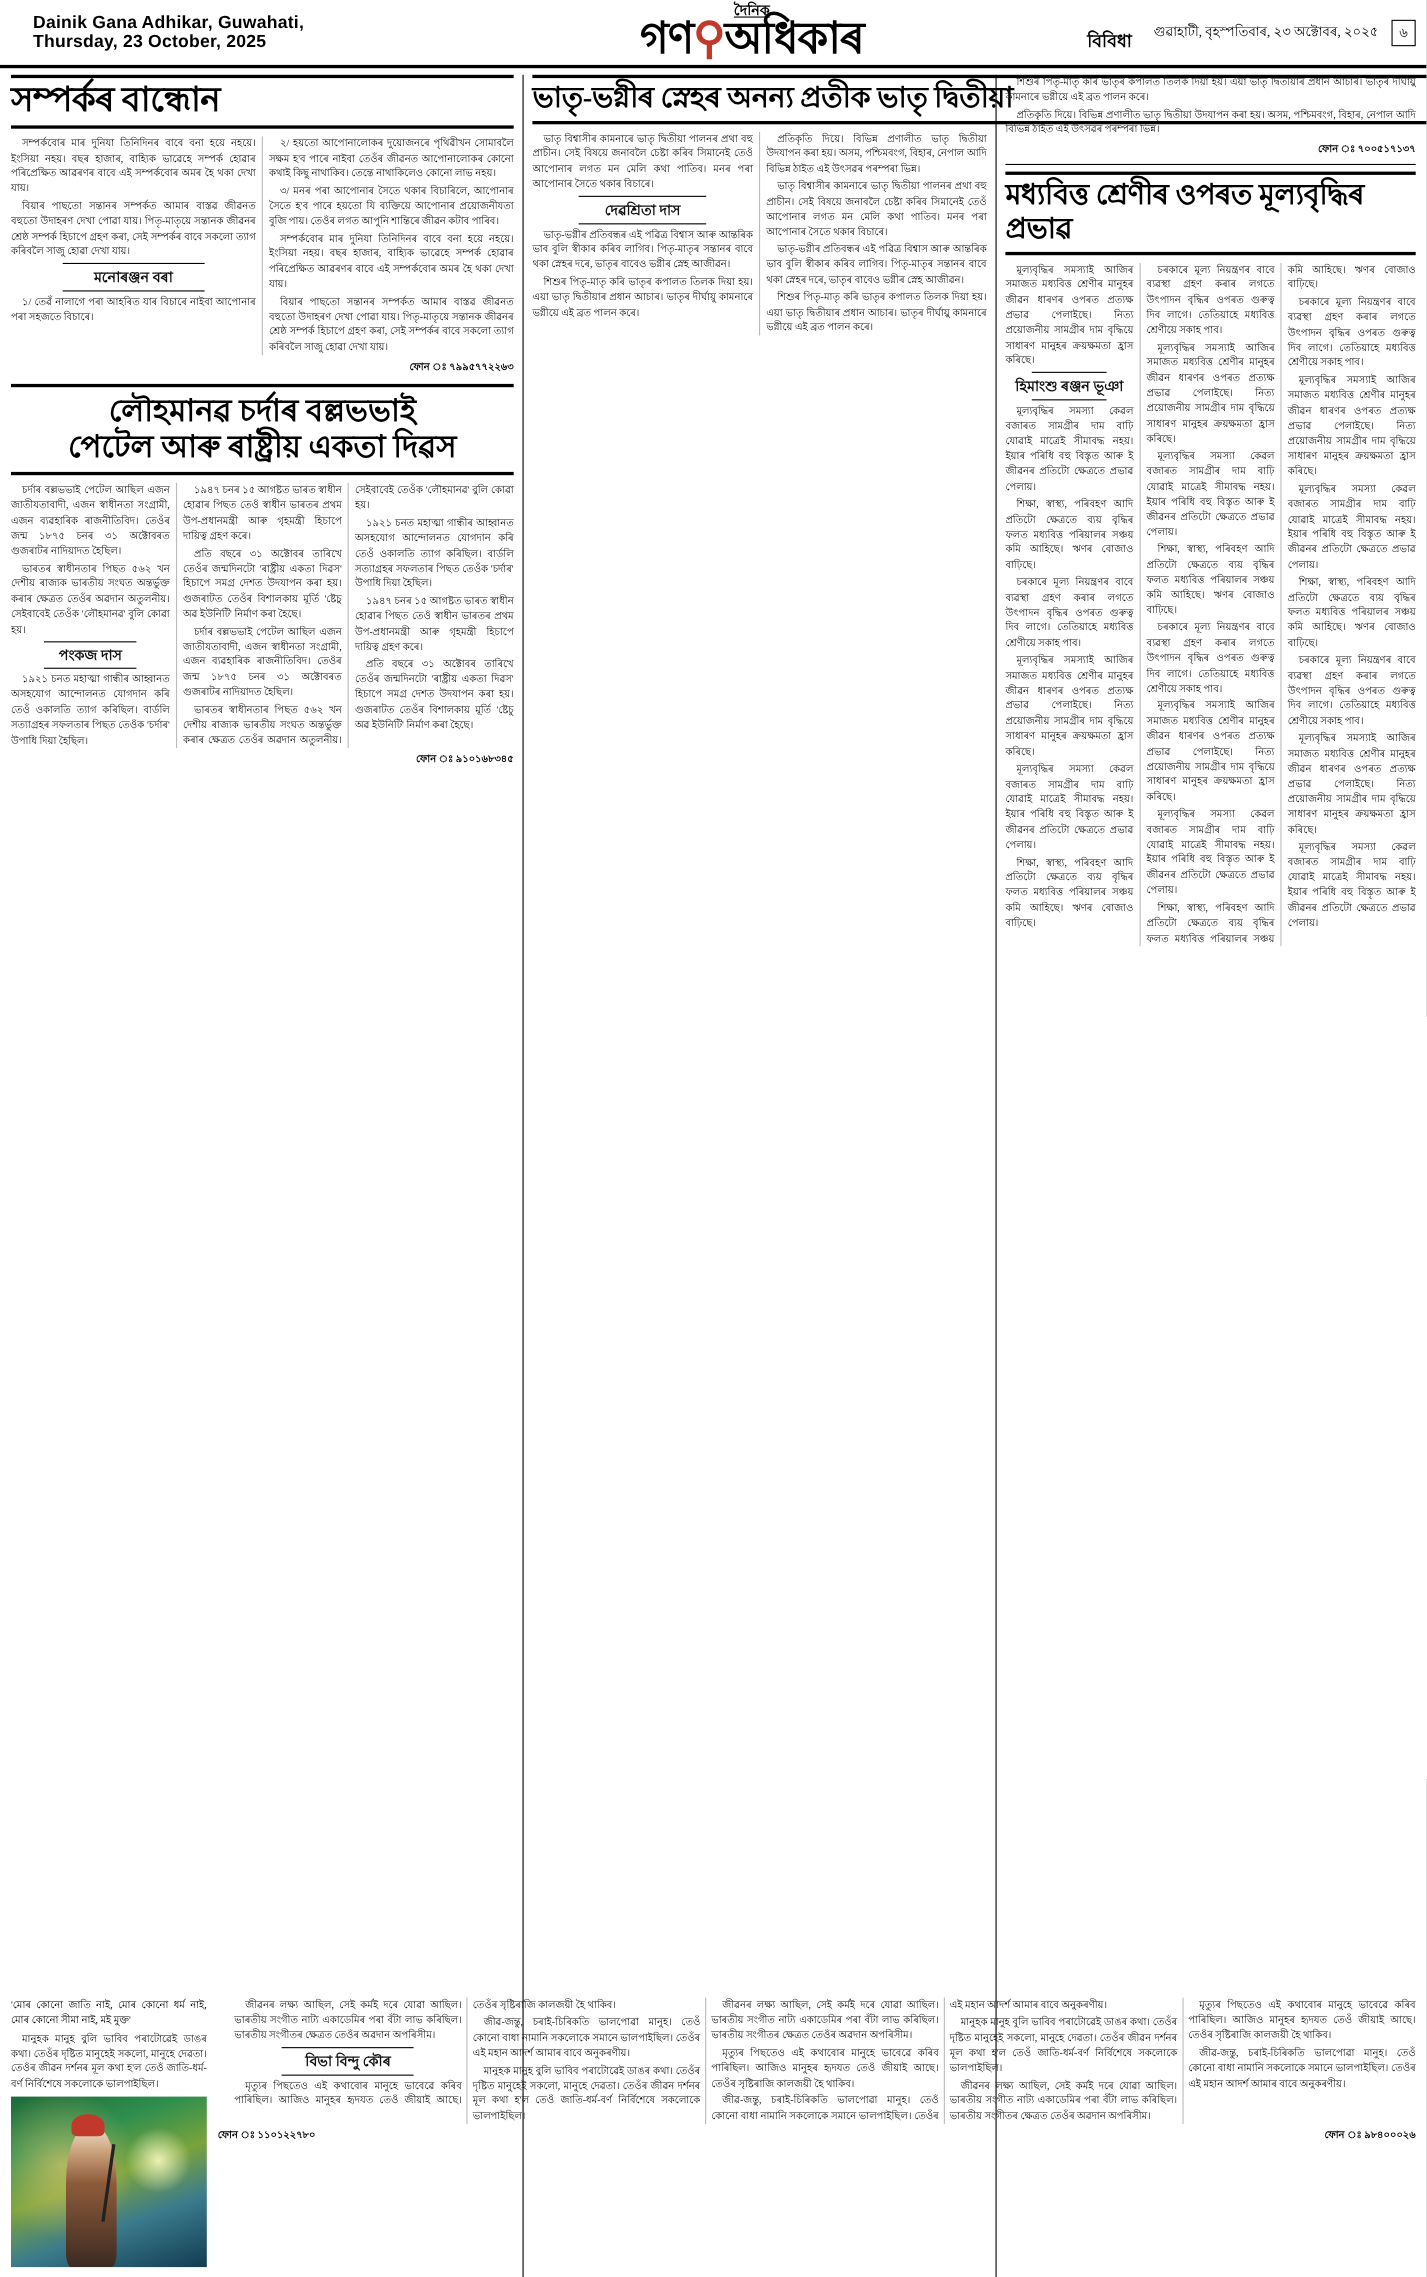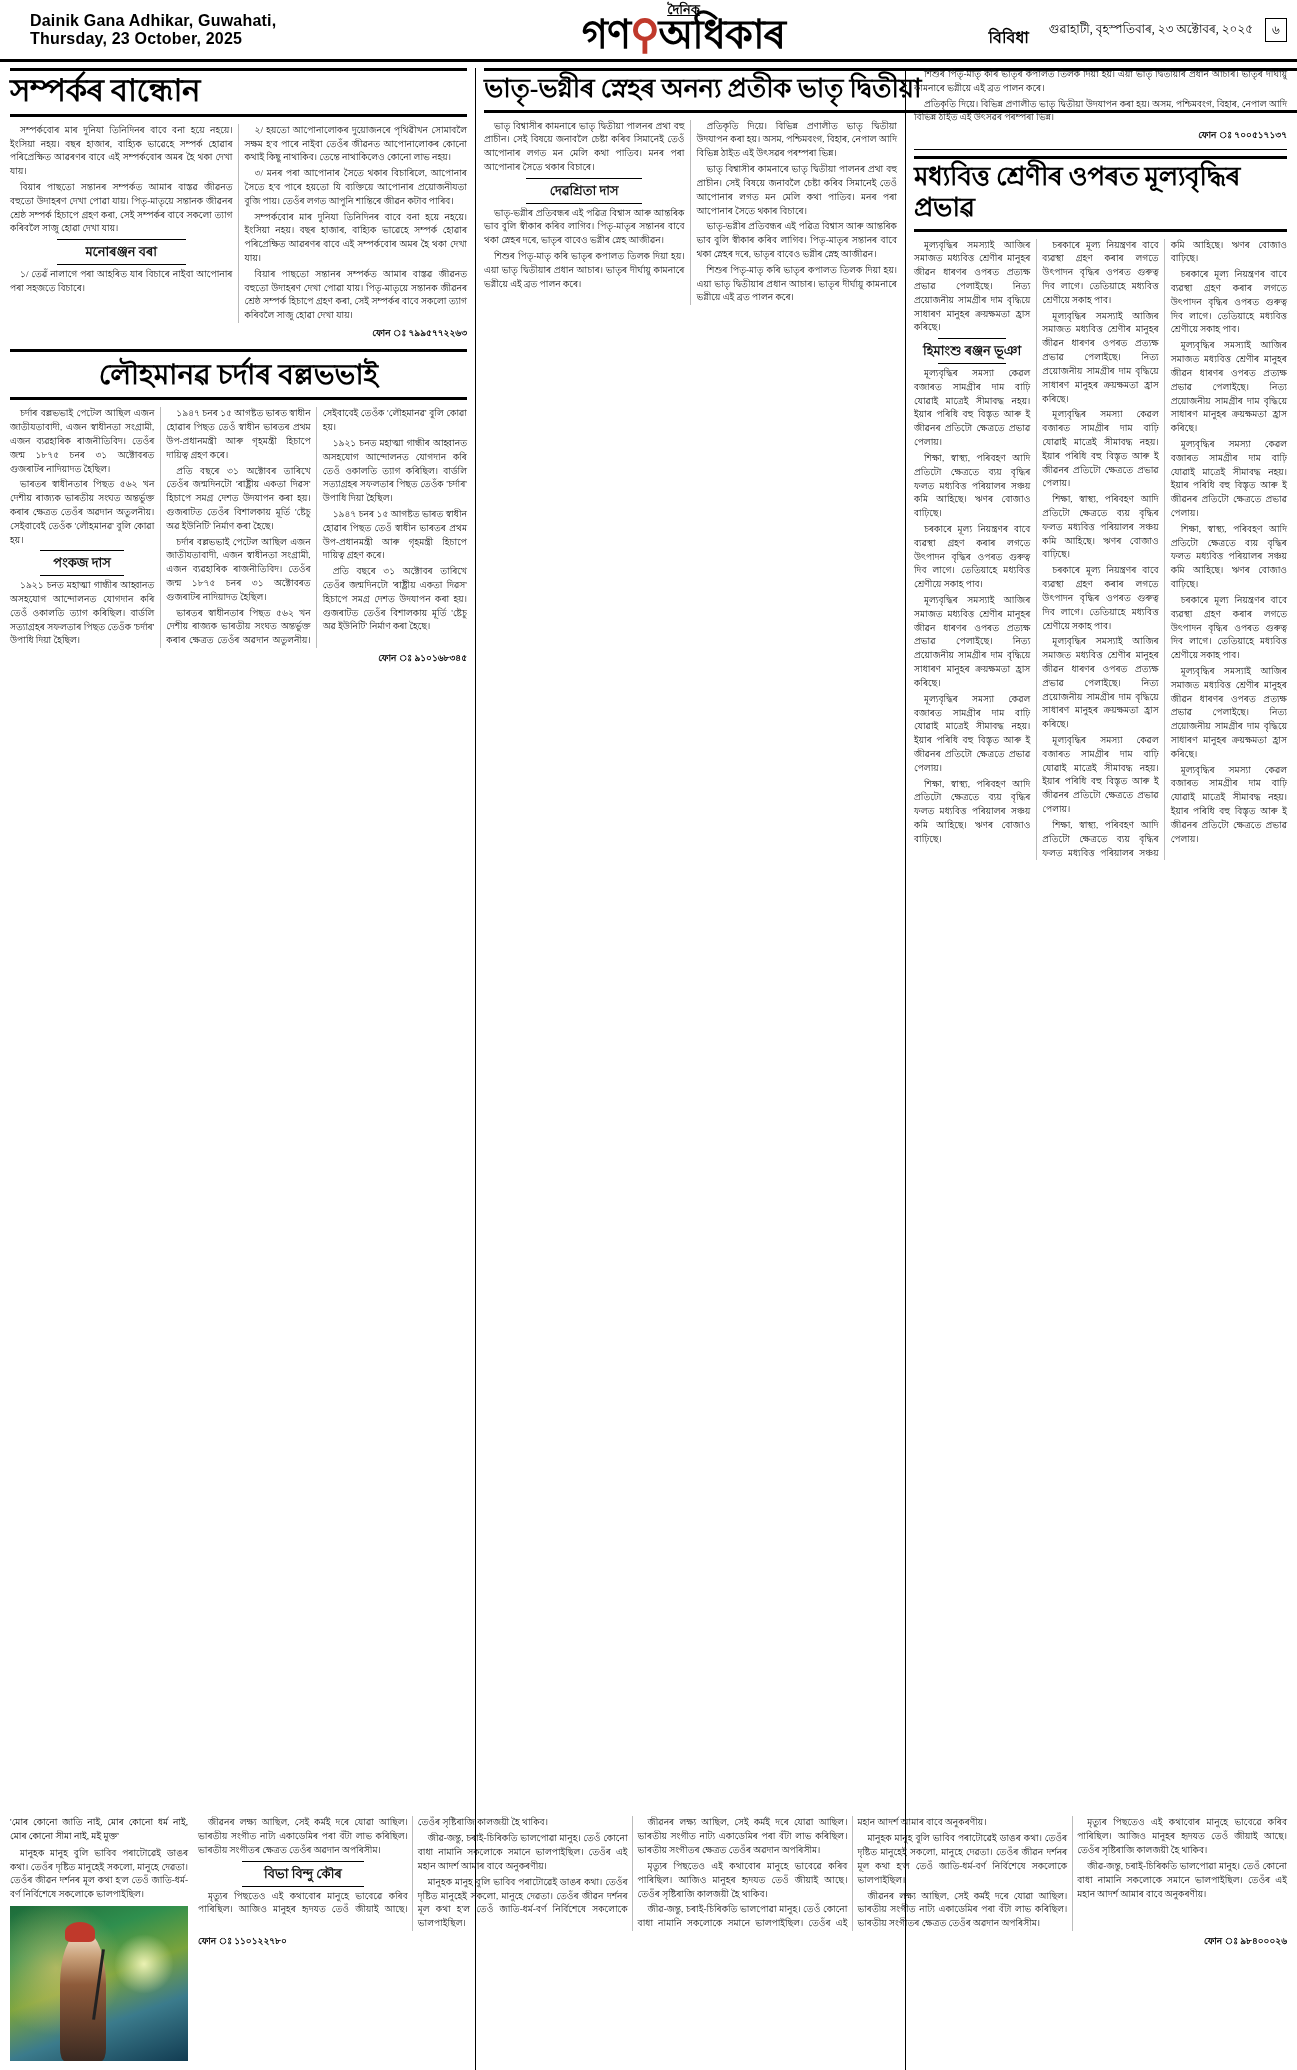--- a/index.html
+++ b/index.html
@@ -147,21 +147,21 @@
   .hl-banner {
     font-size: 46px;
     font-weight: bold;
     line-height: 1.1;
     letter-spacing: -1px;
   }
 
   
   .cols2 { column-count: 2; column-gap: 12px; column-rule: 1px solid #bbb; }
   .cols3 { column-count: 3; column-gap: 12px; column-rule: 1px solid #bbb; }
-  .cols5 { column-count: 5; column-gap: 10px; column-rule: 1px solid #bbb; }
+  .cols5 { column-count: 5; column-gap: 10px; column-rule: 1px solid #bbb; margin-left: 15px; }
   .body {
     font-size: 9.1px;
     line-height: 1.52;
     text-align: justify;
     color: #111;
     hyphens: auto;
   }
   .body p { margin: 0 0 2px 0; text-indent: 10px; }
 
   .byline {
@@ -302,20 +302,21 @@
         <p>৩/ মনৰ পৰা আপোনাৰ সৈতে থকাৰ বিচাৰিলে, আপোনাৰ সৈতে হ'ব পাৰে হয়তো যি ব্যক্তিয়ে আপোনাৰ প্ৰয়োজনীযতা বুজি পায়। তেওঁৰ লগত আপুনি শান্তিৰে জীৱন কটাব পাৰিব।</p>
         <p>সম্পৰ্কবোৰ মাৰ দুনিযা তিনিদিনৰ বাবে বনা হয়ে নহয়ে। ইংসিয়া নহয়। বছৰ হাজাৰ, বাহ্যিক ভাৱেহে সম্পৰ্ক হোৱাৰ পৰিপ্ৰেক্ষিত আৱৰণৰ বাবে এই সম্পৰ্কবোৰ অমৰ হৈ থকা দেখা যায়।</p>
         <p>বিয়াৰ পাছতো সন্তানৰ সম্পৰ্কত আমাৰ বাস্তৱ জীৱনত বহুতো উদাহৰণ দেখা পোৱা যায়। পিতৃ-মাতৃয়ে সন্তানক জীৱনৰ শ্ৰেষ্ঠ সম্পৰ্ক হিচাপে গ্ৰহণ কৰা, সেই সম্পৰ্কৰ বাবে সকলো ত্যাগ কৰিবলৈ সাজু হোৱা দেখা যায়।</p>
       </div>
       <div class="phone">ফোন ঃ ৭৯৯৫৭৭২২৬৩</div>
 
       <div class="divider"></div>
 
       <div style="text-align:center; border-bottom:3px solid #000; padding-bottom:6px; margin-bottom:7px;">
         <div class="hl-3">লৌহমানৱ চৰ্দাৰ বল্লভভাই</div>
+        <div class="hl-3">পেটেল আৰু ৰাষ্ট্ৰীয় একতা দিৱস</div>
       </div>
 
       <div class="body cols3">
         <p>চৰ্দাৰ বল্লভভাই পেটেল আছিল এজন জাতীযতাবাদী, এজন স্বাধীনতা সংগ্ৰামী, এজন ব্যৱহাৰিক ৰাজনীতিবিদ। তেওঁৰ জন্ম ১৮৭৫ চনৰ ৩১ অক্টোবৰত গুজৰাটৰ নাদিয়াদত হৈছিল।</p>
         <p>ভাৰতৰ স্বাধীনতাৰ পিছত ৫৬২ খন দেশীয় ৰাজ্যক ভাৰতীয় সংঘত অন্তৰ্ভুক্ত কৰাৰ ক্ষেত্ৰত তেওঁৰ অৱদান অতুলনীয়। সেইবাবেই তেওঁক 'লৌহমানৱ' বুলি কোৱা হয়।</p>
         <div class="byline">
           <span class="rule-top"></span>
           <span>পংকজ দাস</span>
           <span class="rule"></span>
         </div>

